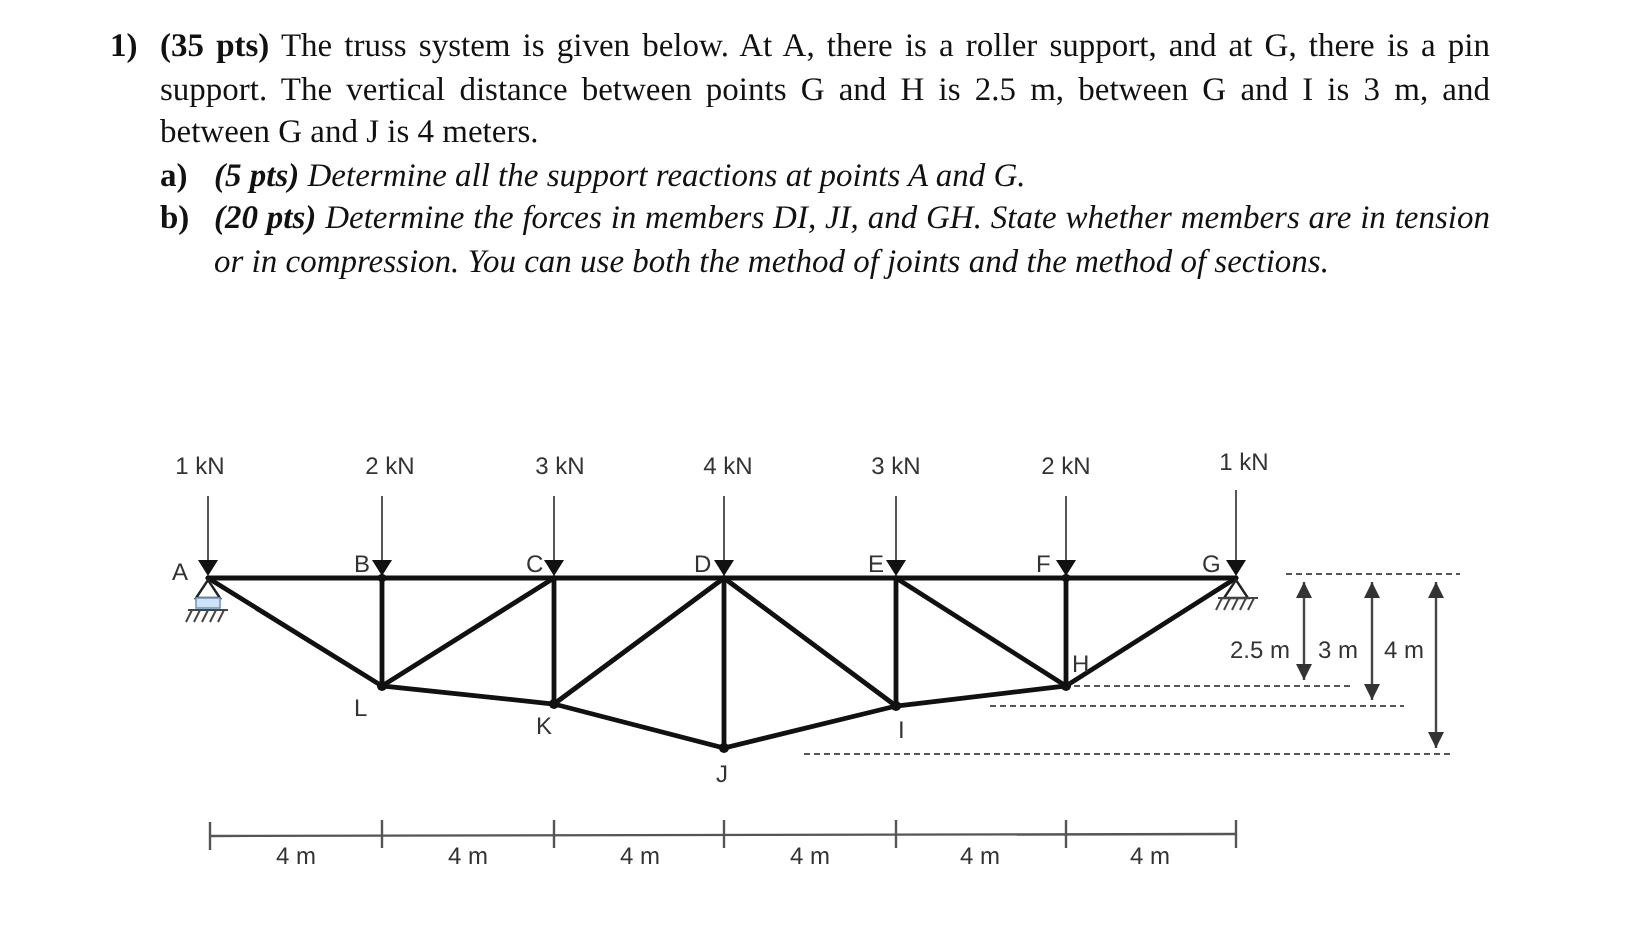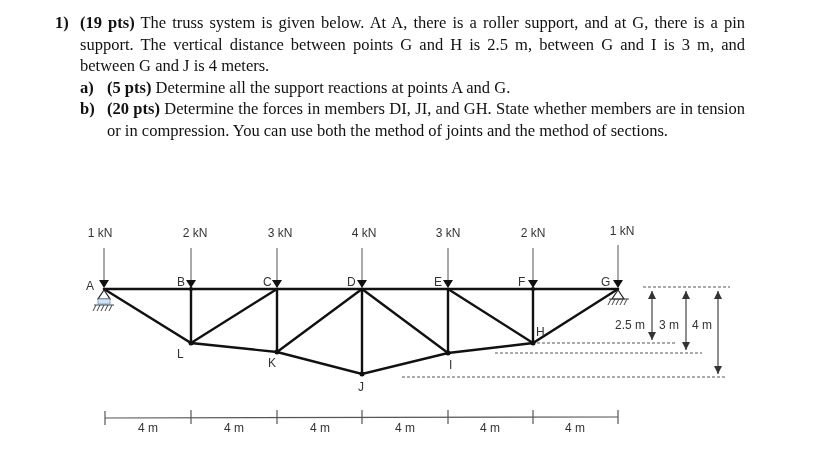--- a/index.html
+++ b/index.html
@@ -8,33 +8,33 @@
     position: absolute; left: 55px; top: 12px; width: 690px;
     font-family: "Liberation Serif", "DejaVu Serif", serif;
     font-size: 16.5px; line-height: 21.5px; color: #111;
   }
   .row { display: flex; }
   .num { width: 25px; flex: none; font-weight: bold; }
   .body { flex: 1; text-align: justify; }
   .pts { font-weight: bold; }
   .sub { display: flex; margin-left: 25px; }
   .sublabel { width: 27px; flex: none; font-weight: bold; }
-  .subtext { flex: 1; text-align: justify; }
+  .subtext { flex: 1; text-align: justify; font-style: italic; }
   svg { position: absolute; left: 0; top: 0; }
   .lbl { font-family: "Liberation Sans", "DejaVu Sans", sans-serif; font-size: 12px; fill: #333; }
   .node { font-family: "Liberation Sans", "DejaVu Sans", sans-serif; font-size: 12px; fill: #333; }
 </style>
 </head>
 <body>
 
 <div class="problem">
   <div class="row">
     <span class="num">1)</span>
     <span class="body">
-      <span class="pts">(19 pts)</span>
+      <span class="pts">(35 pts)</span>
       <span>The truss system is given below. At A, there is a roller support, and at G, there is a pin support. The vertical distance between points G and H is 2.5 m, between G and I is 3 m, and between G and J is 4 meters.</span>
     </span>
   </div>
   <div class="sub">
     <span class="sublabel">a)</span>
     <span class="subtext">
       <span class="pts">(5 pts)</span>
       <span>Determine all the support reactions at points A and G.</span>
     </span>
   </div>

